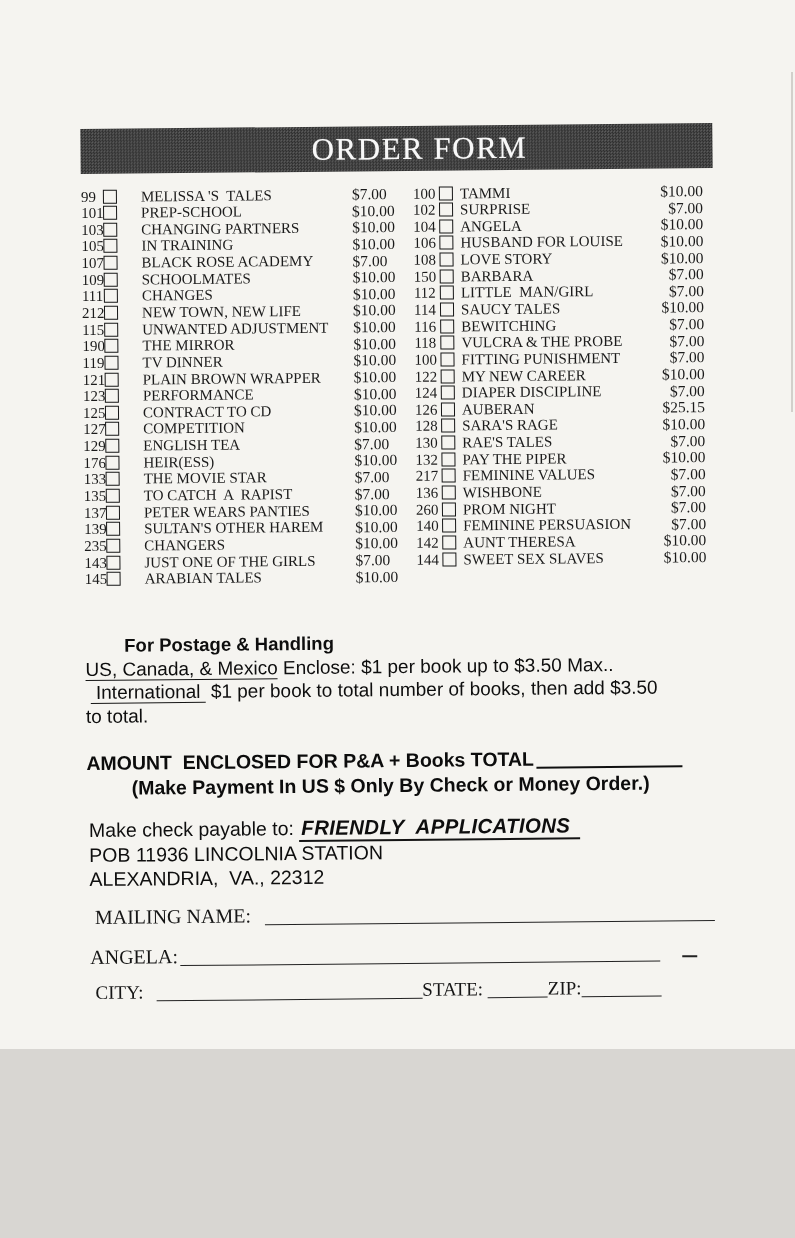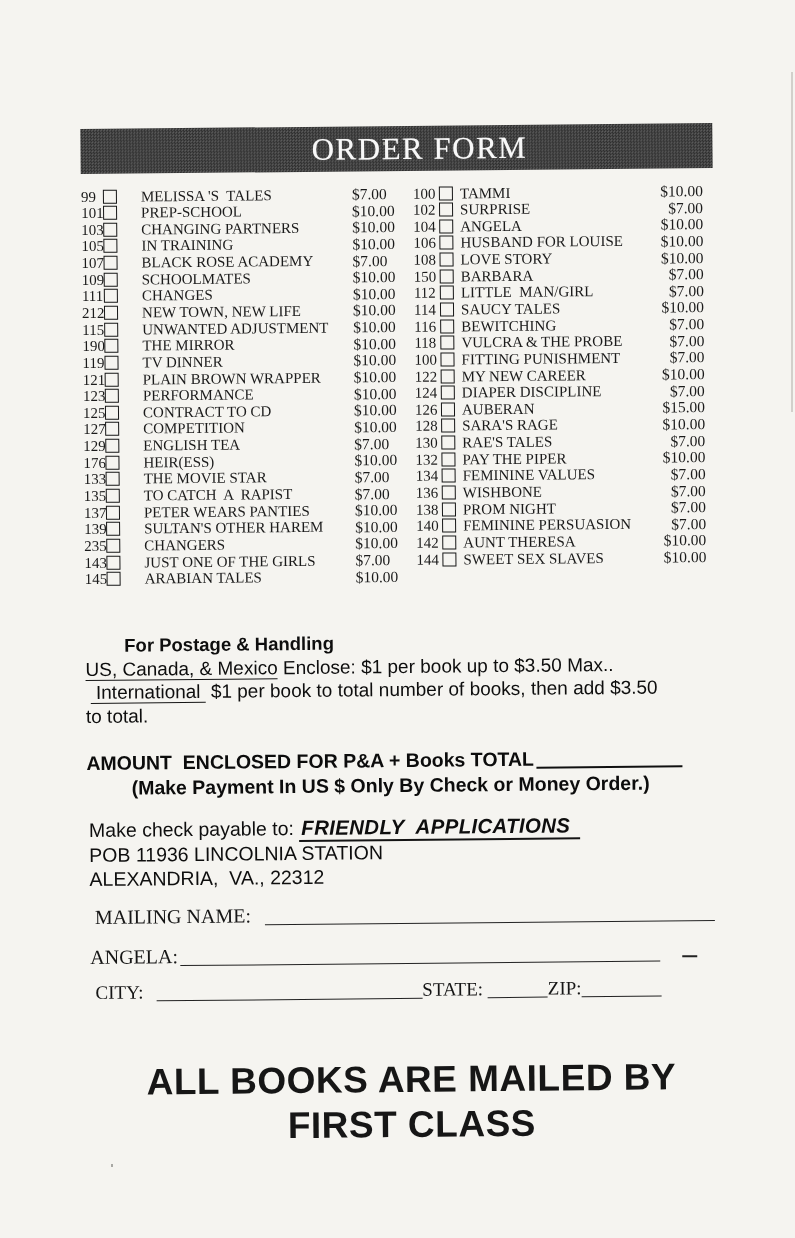--- a/index.html
+++ b/index.html
@@ -1,17 +1,17 @@
 <!DOCTYPE html>
 <html><head>
 <meta charset="utf-8">
 <style>
   html,body { margin:0; padding:0; background:#d8d6d2; }
   .page {
-    position:relative; width:795px; height:1238px;
+    position:relative; width:795px; height:1049px;
     background:#f5f4f0; overflow:hidden; margin:0 auto;
     font-family:"Liberation Sans", sans-serif; color:#141414;
   }
   .sheet { position:absolute; inset:0; transform:rotate(-0.55deg); transform-origin:400px 620px; }
 
   
   .banner {
     position:absolute; left:85px; top:126px; width:632px; height:45px;
     background:repeating-conic-gradient(#2e2e2e 0% 25%, #5c5c5c 0% 50%) 0 0/3px 3px;
     display:flex; align-items:center; justify-content:center;
@@ -321,54 +321,54 @@
           <div class="brow right">
             <span class="bnum">124</span>
             <span class="cbx"></span>
             <span class="btitle">DIAPER DISCIPLINE</span>
             <span class="bprice">$7.00</span>
           </div>
           <div class="brow right">
             <span class="bnum">126</span>
             <span class="cbx"></span>
             <span class="btitle">AUBERAN</span>
-            <span class="bprice">$15.00</span>
+            <span class="bprice">$25.15</span>
           </div>
           <div class="brow right">
             <span class="bnum">128</span>
             <span class="cbx"></span>
             <span class="btitle">SARA'S RAGE</span>
             <span class="bprice">$10.00</span>
           </div>
           <div class="brow right">
             <span class="bnum">130</span>
             <span class="cbx"></span>
             <span class="btitle">RAE'S TALES</span>
             <span class="bprice">$7.00</span>
           </div>
           <div class="brow right">
             <span class="bnum">132</span>
             <span class="cbx"></span>
             <span class="btitle">PAY THE PIPER</span>
             <span class="bprice">$10.00</span>
           </div>
           <div class="brow right">
-            <span class="bnum">134</span>
+            <span class="bnum">217</span>
             <span class="cbx"></span>
             <span class="btitle">FEMININE VALUES</span>
             <span class="bprice">$7.00</span>
           </div>
           <div class="brow right">
             <span class="bnum">136</span>
             <span class="cbx"></span>
             <span class="btitle">WISHBONE</span>
             <span class="bprice">$7.00</span>
           </div>
           <div class="brow right">
-            <span class="bnum">138</span>
+            <span class="bnum">260</span>
             <span class="cbx"></span>
             <span class="btitle">PROM NIGHT</span>
             <span class="bprice">$7.00</span>
           </div>
           <div class="brow right">
             <span class="bnum">140</span>
             <span class="cbx"></span>
             <span class="btitle">FEMININE PERSUASION</span>
             <span class="bprice">$7.00</span>
           </div>

